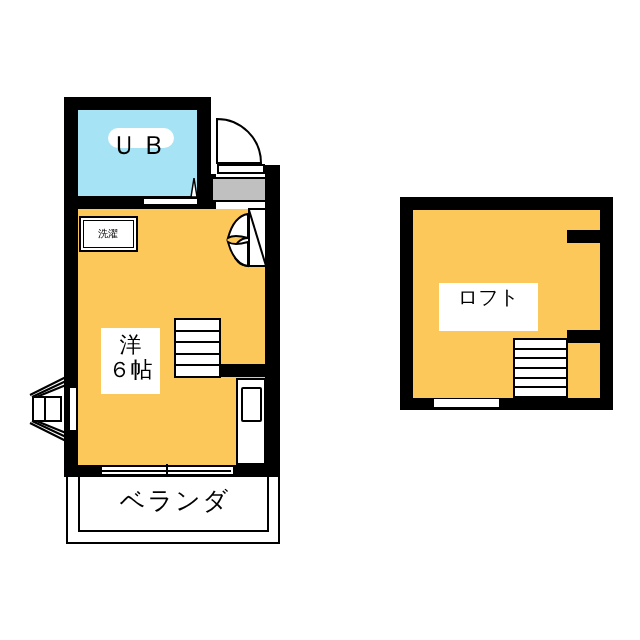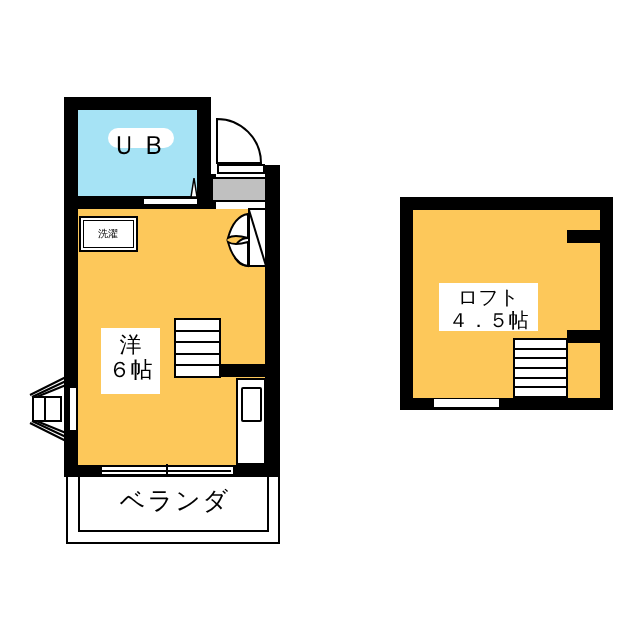--- a/index.html
+++ b/index.html
@@ -118,15 +118,14 @@
       <div></div>
       <div></div>
       <div></div>
       <div></div>
   </div>
 
   <div class="abs wht" style="left:434px;top:399px;width:65px;height:8px;"></div>
 
   <div class="label" style="left:439px;top:239px;width:99px;height:48px;font-size:20px;padding-top:3px;box-sizing:border-box;margin-top:44px;">
     <div>ロフト</div>
-    <div>４．５帖</div>
   </div>
 </div>
 
 </body></html>

